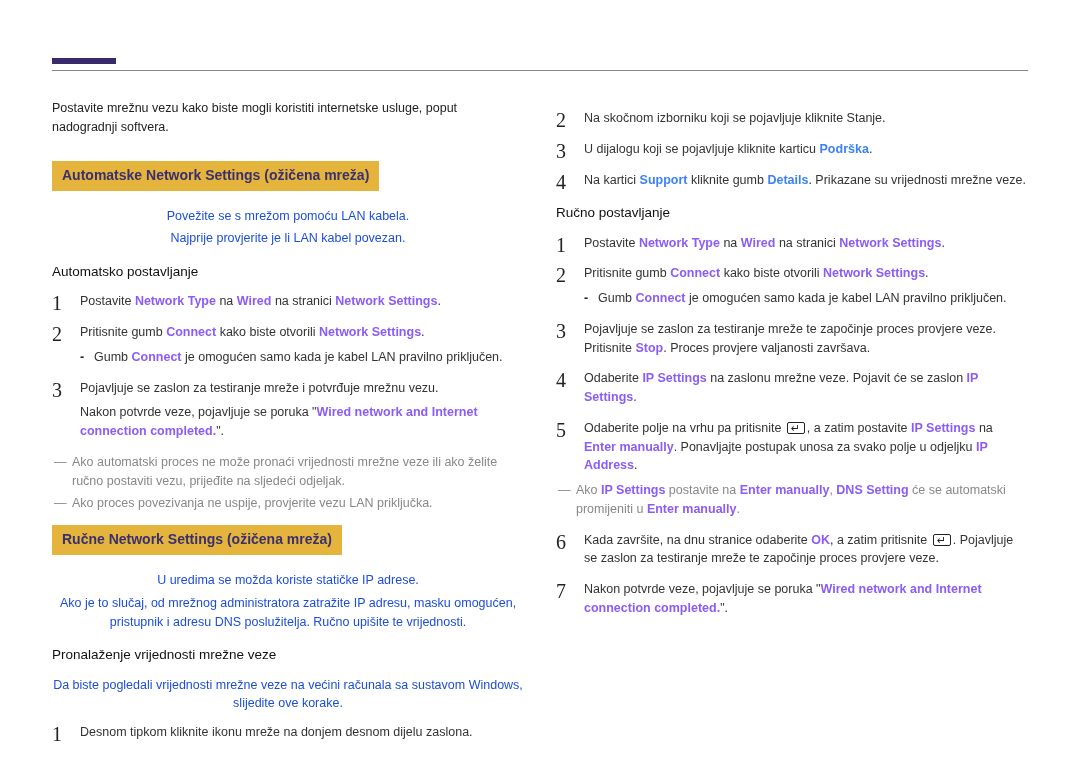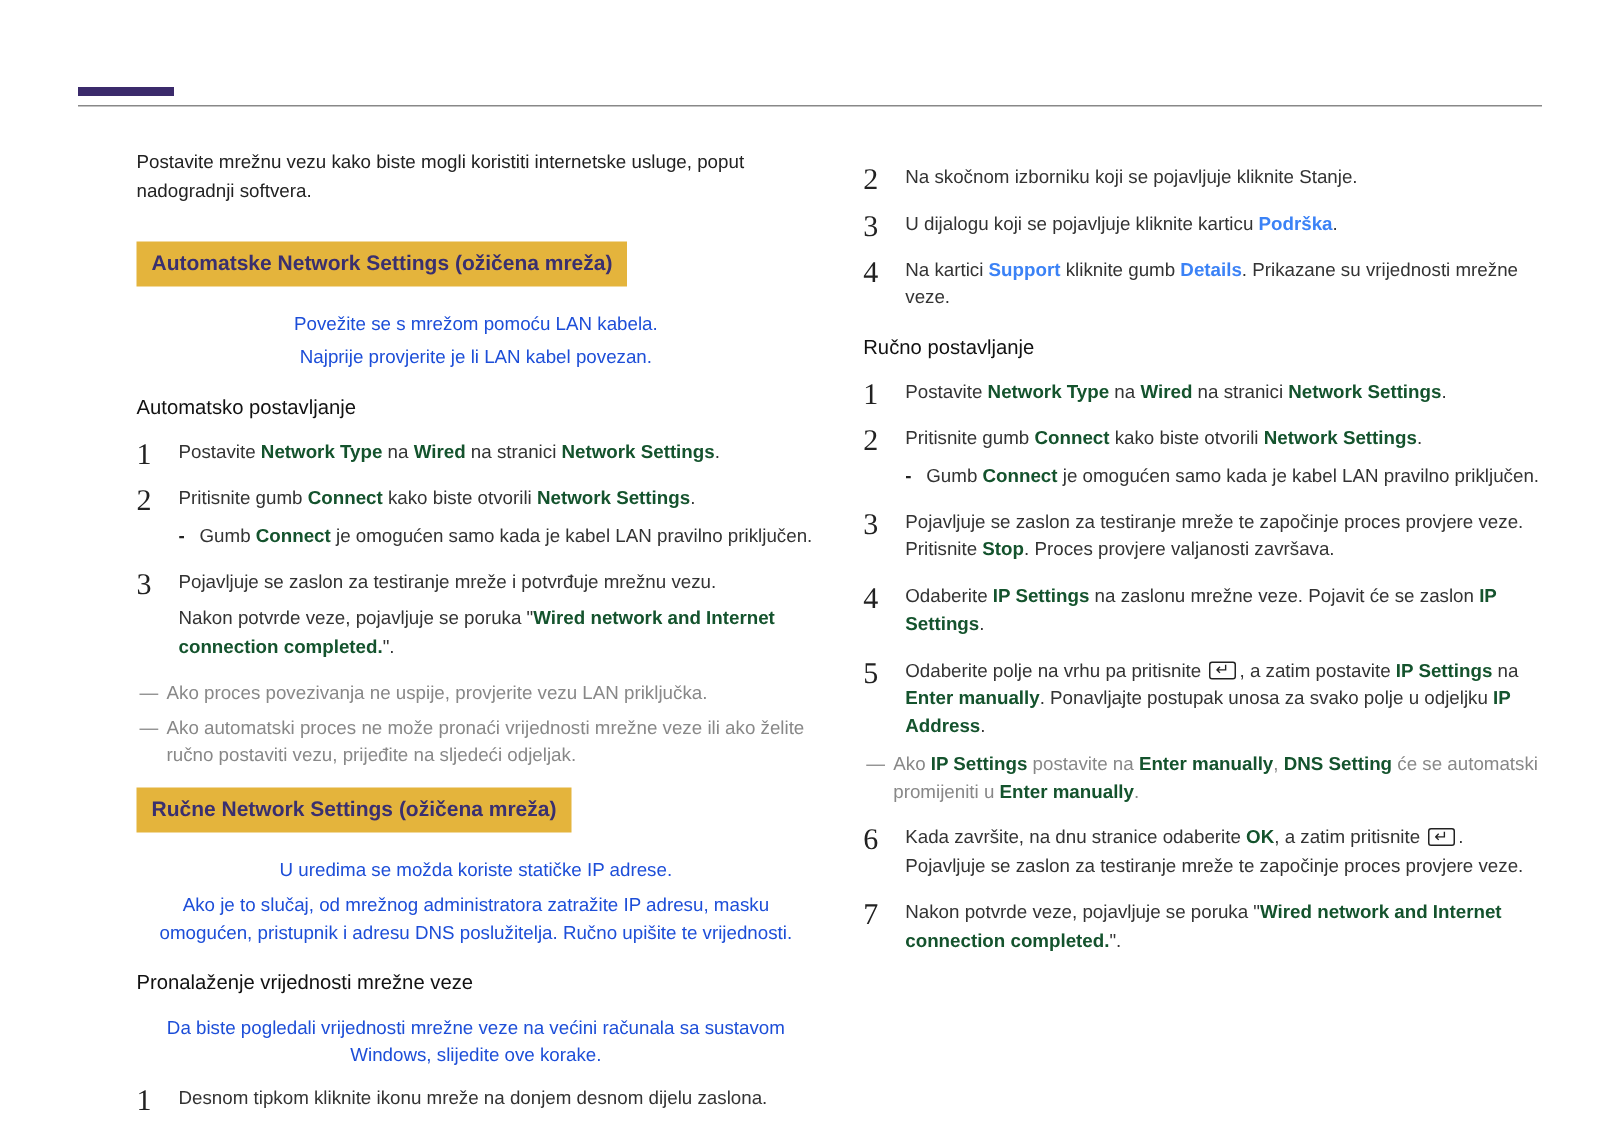--- a/index.html
+++ b/index.html
@@ -23,21 +23,20 @@
     margin-bottom: 6px;
   }
   .top-rule {
     border: none;
     border-top: 1px solid #888;
     margin-bottom: 28px;
   }
   .columns {
     display: flex;
     gap: 32px;
-    margin-left: 39px;
   }
   .col {
     flex: 1 1 0;
     min-width: 0;
   }
   .intro {
     margin-bottom: 18px;
   }
   .section-title {
     display: inline-block;
@@ -115,21 +114,21 @@
     margin: 4px 0;
     color: #888;
   }
   .dash-notes li::before {
     content: "―";
     position: absolute;
     left: 0;
     top: 0;
     color: #888;
   }
-  .hl { color: #14532d; font-weight: 600; }
+  .hl { color: #8b5cf6; font-weight: 600; }
   b { font-weight: 700; color: #3b82f6; }
   .enter-icon {
     display: inline-block;
     width: 18px;
     height: 12px;
     border: 1px solid #222;
     border-radius: 2px;
     vertical-align: -2px;
     position: relative;
     margin: 0 2px;
@@ -177,22 +176,22 @@
         </li>
         <li>
           <span>Pojavljuje se zaslon za testiranje mreže i potvrđuje mrežnu vezu.</span>
           <div class="after-note">
             <span>Nakon potvrde veze, pojavljuje se poruka "</span><span class="hl">Wired network and Internet connection completed.</span><span>".</span>
           </div>
         </li>
       </ol>
 
       <ul class="dash-notes">
+        <li>Ako automatski proces ne može pronaći vrijednosti mrežne veze ili ako želite ručno postaviti vezu, prijeđite na sljedeći odjeljak.</li>
         <li>Ako proces povezivanja ne uspije, provjerite vezu LAN priključka.</li>
-        <li>Ako automatski proces ne može pronaći vrijednosti mrežne veze ili ako želite ručno postaviti vezu, prijeđite na sljedeći odjeljak.</li>
       </ul>
 
       <div class="section-title">Ručne Network Settings  (ožičena mreža)</div>
 
       <p class="para">U uredima se možda koriste statičke IP adrese.</p>
       <p class="para">Ako je to slučaj, od mrežnog administratora zatražite IP adresu, masku omogućen, pristupnik i adresu DNS poslužitelja. Ručno upišite te vrijednosti.</p>
 
       <div class="subhead">Pronalaženje vrijednosti mrežne veze</div>
       <p class="para">Da biste pogledali vrijednosti mrežne veze na većini računala sa sustavom Windows, slijedite ove korake.</p>
 

